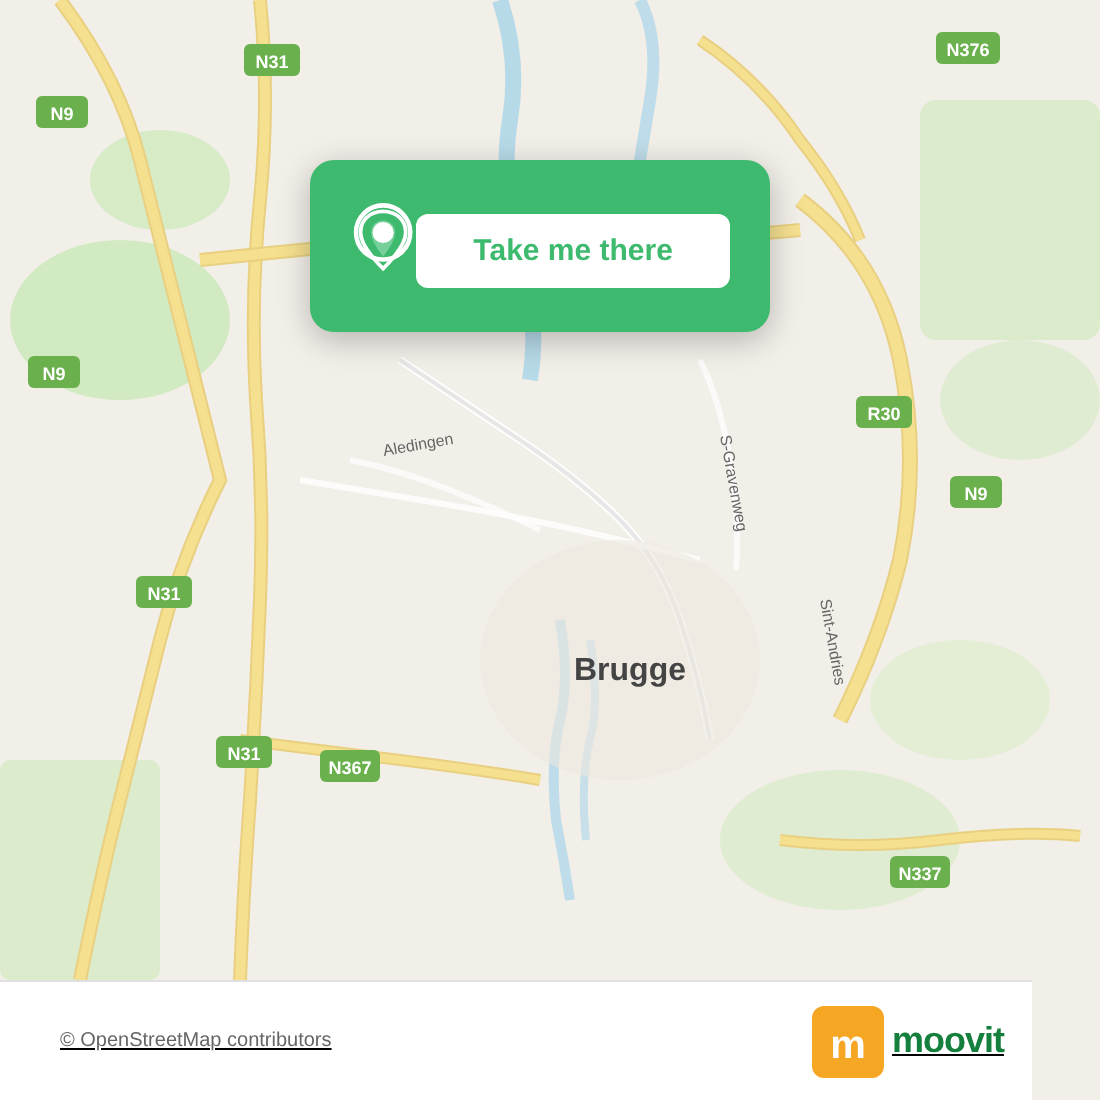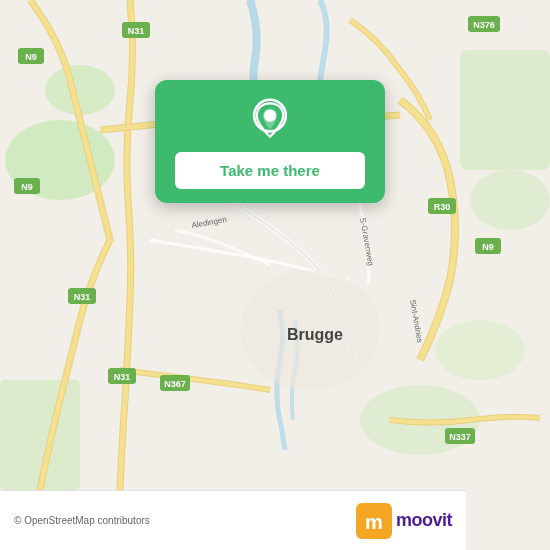--- a/index.html
+++ b/index.html
@@ -31,21 +31,21 @@
 
     
     #popup-card {
       position: absolute;
       top: 80px;
       left: 155px;
       width: 230px;
       background: #3dba6e;
       border-radius: 12px;
       display: flex;
-      flex-direction: column;
+      flex-direction: row;
       align-items: center;
       padding: 18px 20px 14px 20px;
       box-shadow: 0 4px 16px rgba(0,0,0,0.25);
       z-index: 10;
     }
 
     #pin-icon {
       width: 44px;
       height: 44px;
       margin-bottom: 10px;
@@ -59,28 +59,29 @@
       padding: 10px 28px;
       font-size: 15px;
       font-weight: bold;
       cursor: pointer;
       width: 100%;
       text-align: center;
     }
 
     
     #footer {
-      width: 466px;
+      width: 516px;
       height: 60px;
       background: white;
       display: flex;
       align-items: center;
       justify-content: space-between;
-      padding: 0 14px 0 14px;
+      padding: 0 14px 0 30px;
       border-top: 1px solid #e0e0e0;
+      text-decoration: underline;
     }
 
     #footer-left {
       display: flex;
       flex-direction: column;
       gap: 2px;
     }
 
     #copyright-text {
       font-size: 10px;
@@ -100,21 +101,21 @@
     }
 
     #moovit-m {
       width: 36px;
       height: 36px;
     }
 
     #moovit-wordmark {
       font-size: 18px;
       font-weight: bold;
-      color: #4c1d95;
+      color: #15803d;
       letter-spacing: -0.5px;
     }
   </style>
 </head>
 <body>
 
 <div id="map-container">
   <svg id="map-svg" viewBox="0 0 550 490" xmlns="http://www.w3.org/2000/svg">
 
     <rect width="550" height="490" fill="#f2efe9"></rect>

